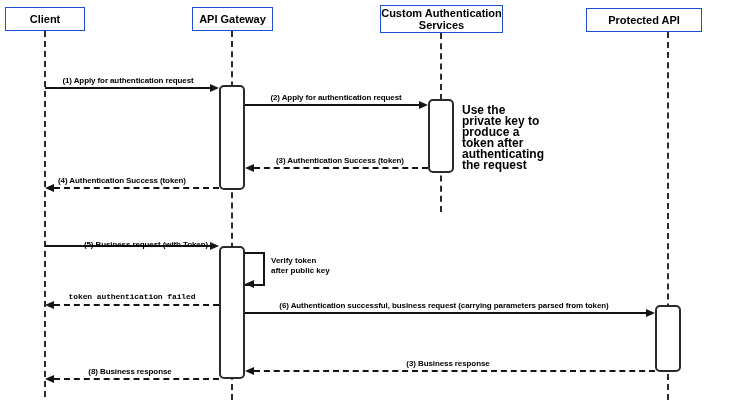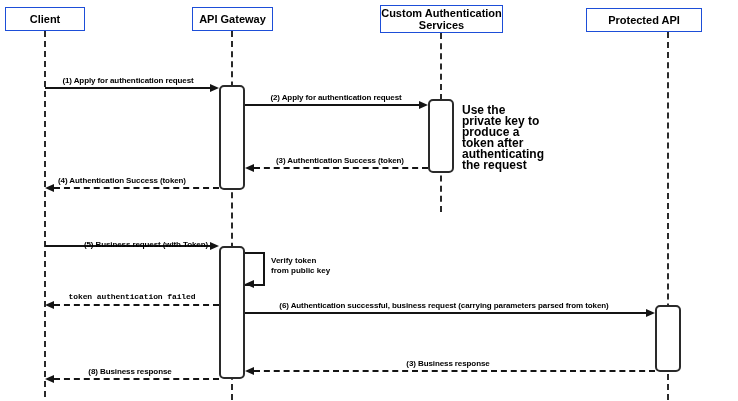--- a/index.html
+++ b/index.html
@@ -161,21 +161,21 @@
   <div>
     <div class="line-solid" style="left:45px; top:245px; width:165px;"></div>
     <div class="arrow-right" style="left:210px; top:242px;"></div>
     <div class="msg-label" style="left:128px; top:240px;margin-left:18px;">(5) Business request (with Token)</div>
   </div>
 
   <div>
     <div class="self-loop" style="left:245px; top:252px; width:20px; height:34px;"></div>
     <div class="arrow-left" style="left:245px; top:280px;"></div>
     <div class="self-label" style="left:271px; top:256px;">Verify token
-from public key</div>
+after public key</div>
   </div>
 
   <div>
     <div class="line-dashed" style="left:54px; top:304px; width:165px;"></div>
     <div class="arrow-left" style="left:45px; top:301px;"></div>
     <div class="msg-label" style="left:132px; top:292px;font-family:Liberation Mono, monospace;">token authentication failed</div>
   </div>
 
   <div>
     <div class="line-solid" style="left:245px; top:312px; width:401px;"></div>

